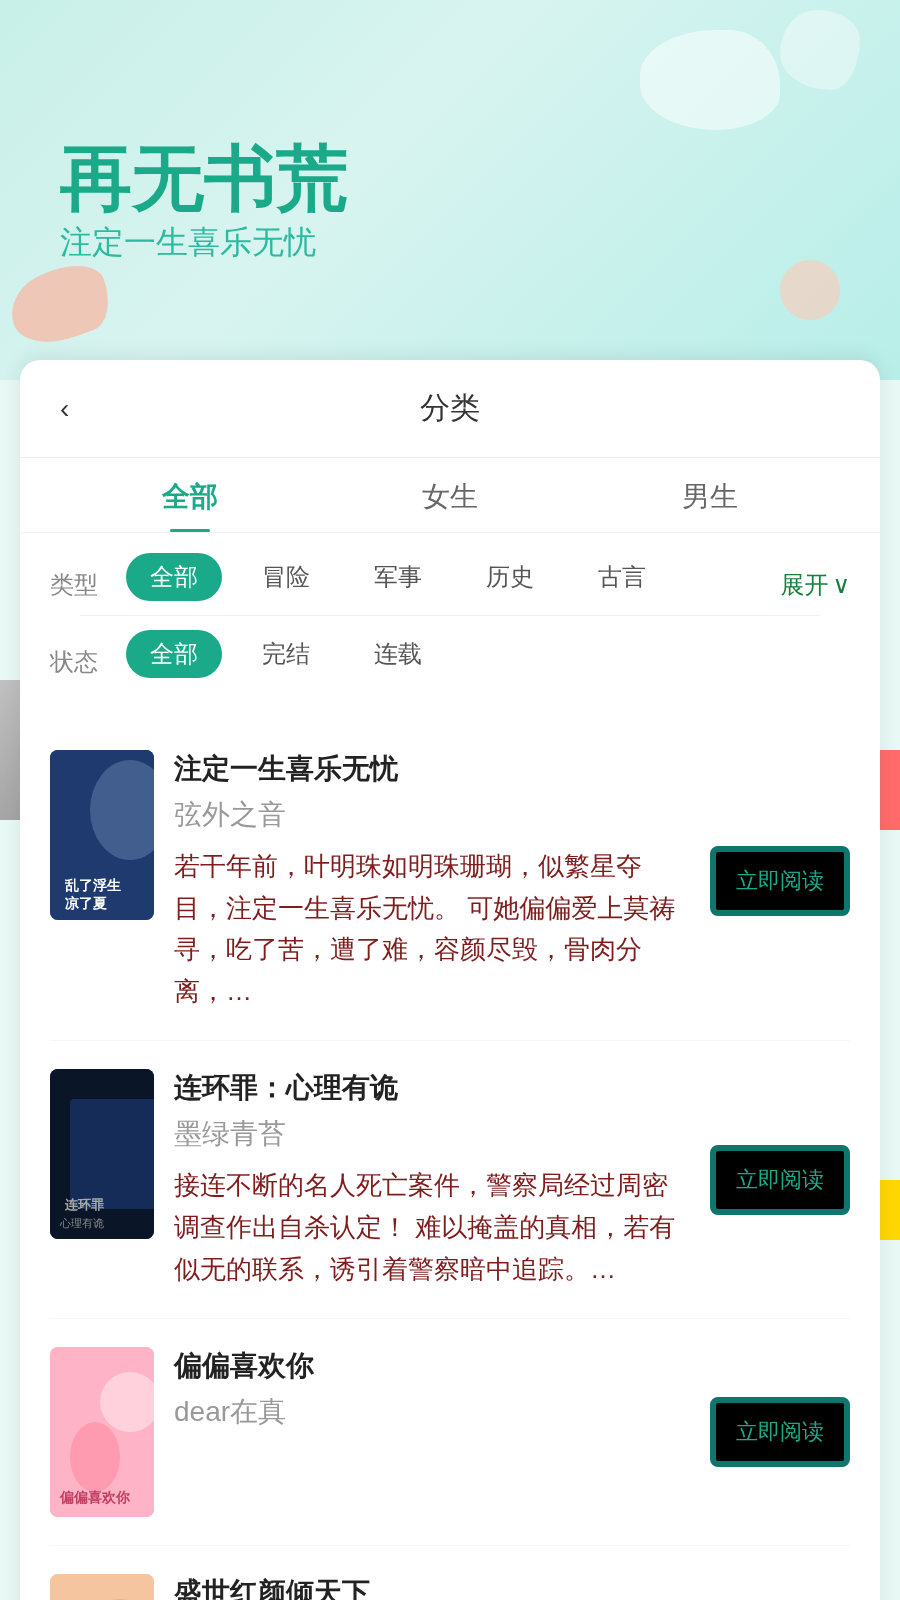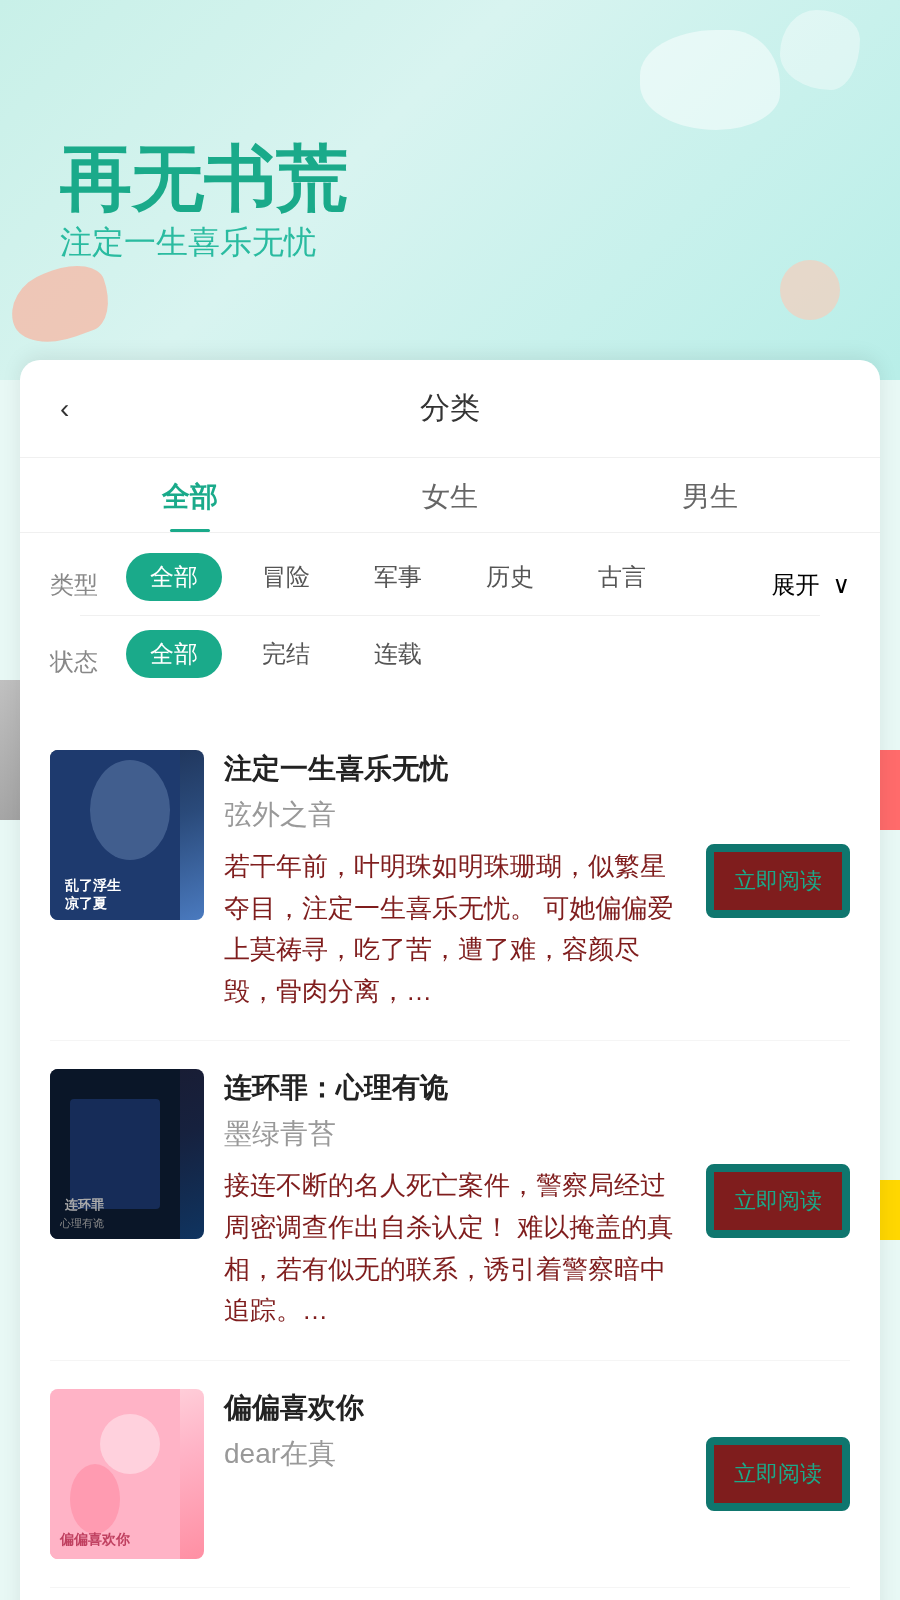--- a/index.html
+++ b/index.html
@@ -171,25 +171,25 @@
       background: none;
       border: none;
     }
     .filter-tag.active {
       background: #1aaa8a;
       color: #fff;
     }
     .filter-expand {
       margin-left: auto;
       font-size: 24px;
-      color: #000000;
+      color: #15803d;
       cursor: pointer;
       display: flex;
       align-items: center;
-      gap: 13px;
+      gap: 4px;
     }
 
     
     .divider {
       height: 1px;
       background: #f0f0f0;
       margin: 0 30px;
     }
 
     
@@ -197,21 +197,21 @@
       padding: 10px 30px;
     }
     .book-item {
       display: flex;
       align-items: flex-start;
       padding: 28px 0;
       border-bottom: 1px solid #f5f5f5;
       gap: 20px;
     }
     .book-cover {
-      width: 154px;
+      width: 104px;
       height: 170px;
       border-radius: 8px;
       flex-shrink: 0;
       overflow: hidden;
       position: relative;
     }
     
     .cover-1 { background: linear-gradient(160deg, #1a2a4a 0%, #2a4a7a 50%, #4a7abf 100%); }
     .cover-2 { background: linear-gradient(160deg, #1a1a2e 0%, #16213e 50%, #0f3460 100%); }
     .cover-3 { background: linear-gradient(160deg, #ffe0e6 0%, #ffb3c6 50%, #ff8fa3 100%); }
@@ -237,22 +237,22 @@
       color: #7f1d1d;
       line-height: 1.6;
       display: -webkit-box;
       -webkit-line-clamp: 4;
       -webkit-box-orient: vertical;
       overflow: hidden;
     }
     .read-btn {
       min-width: 130px;
       padding: 14px 20px;
-      border: 8px solid #0f766e;
-      background: #7f1d1d;
+      border: 6px solid #0f766e;
+      background: #000000;
       color: #1aaa8a;
       border-radius: 8px;
       font-size: 22px;
       cursor: pointer;
       white-space: nowrap;
       flex-shrink: 0;
       align-self: center;
     }
 
     

